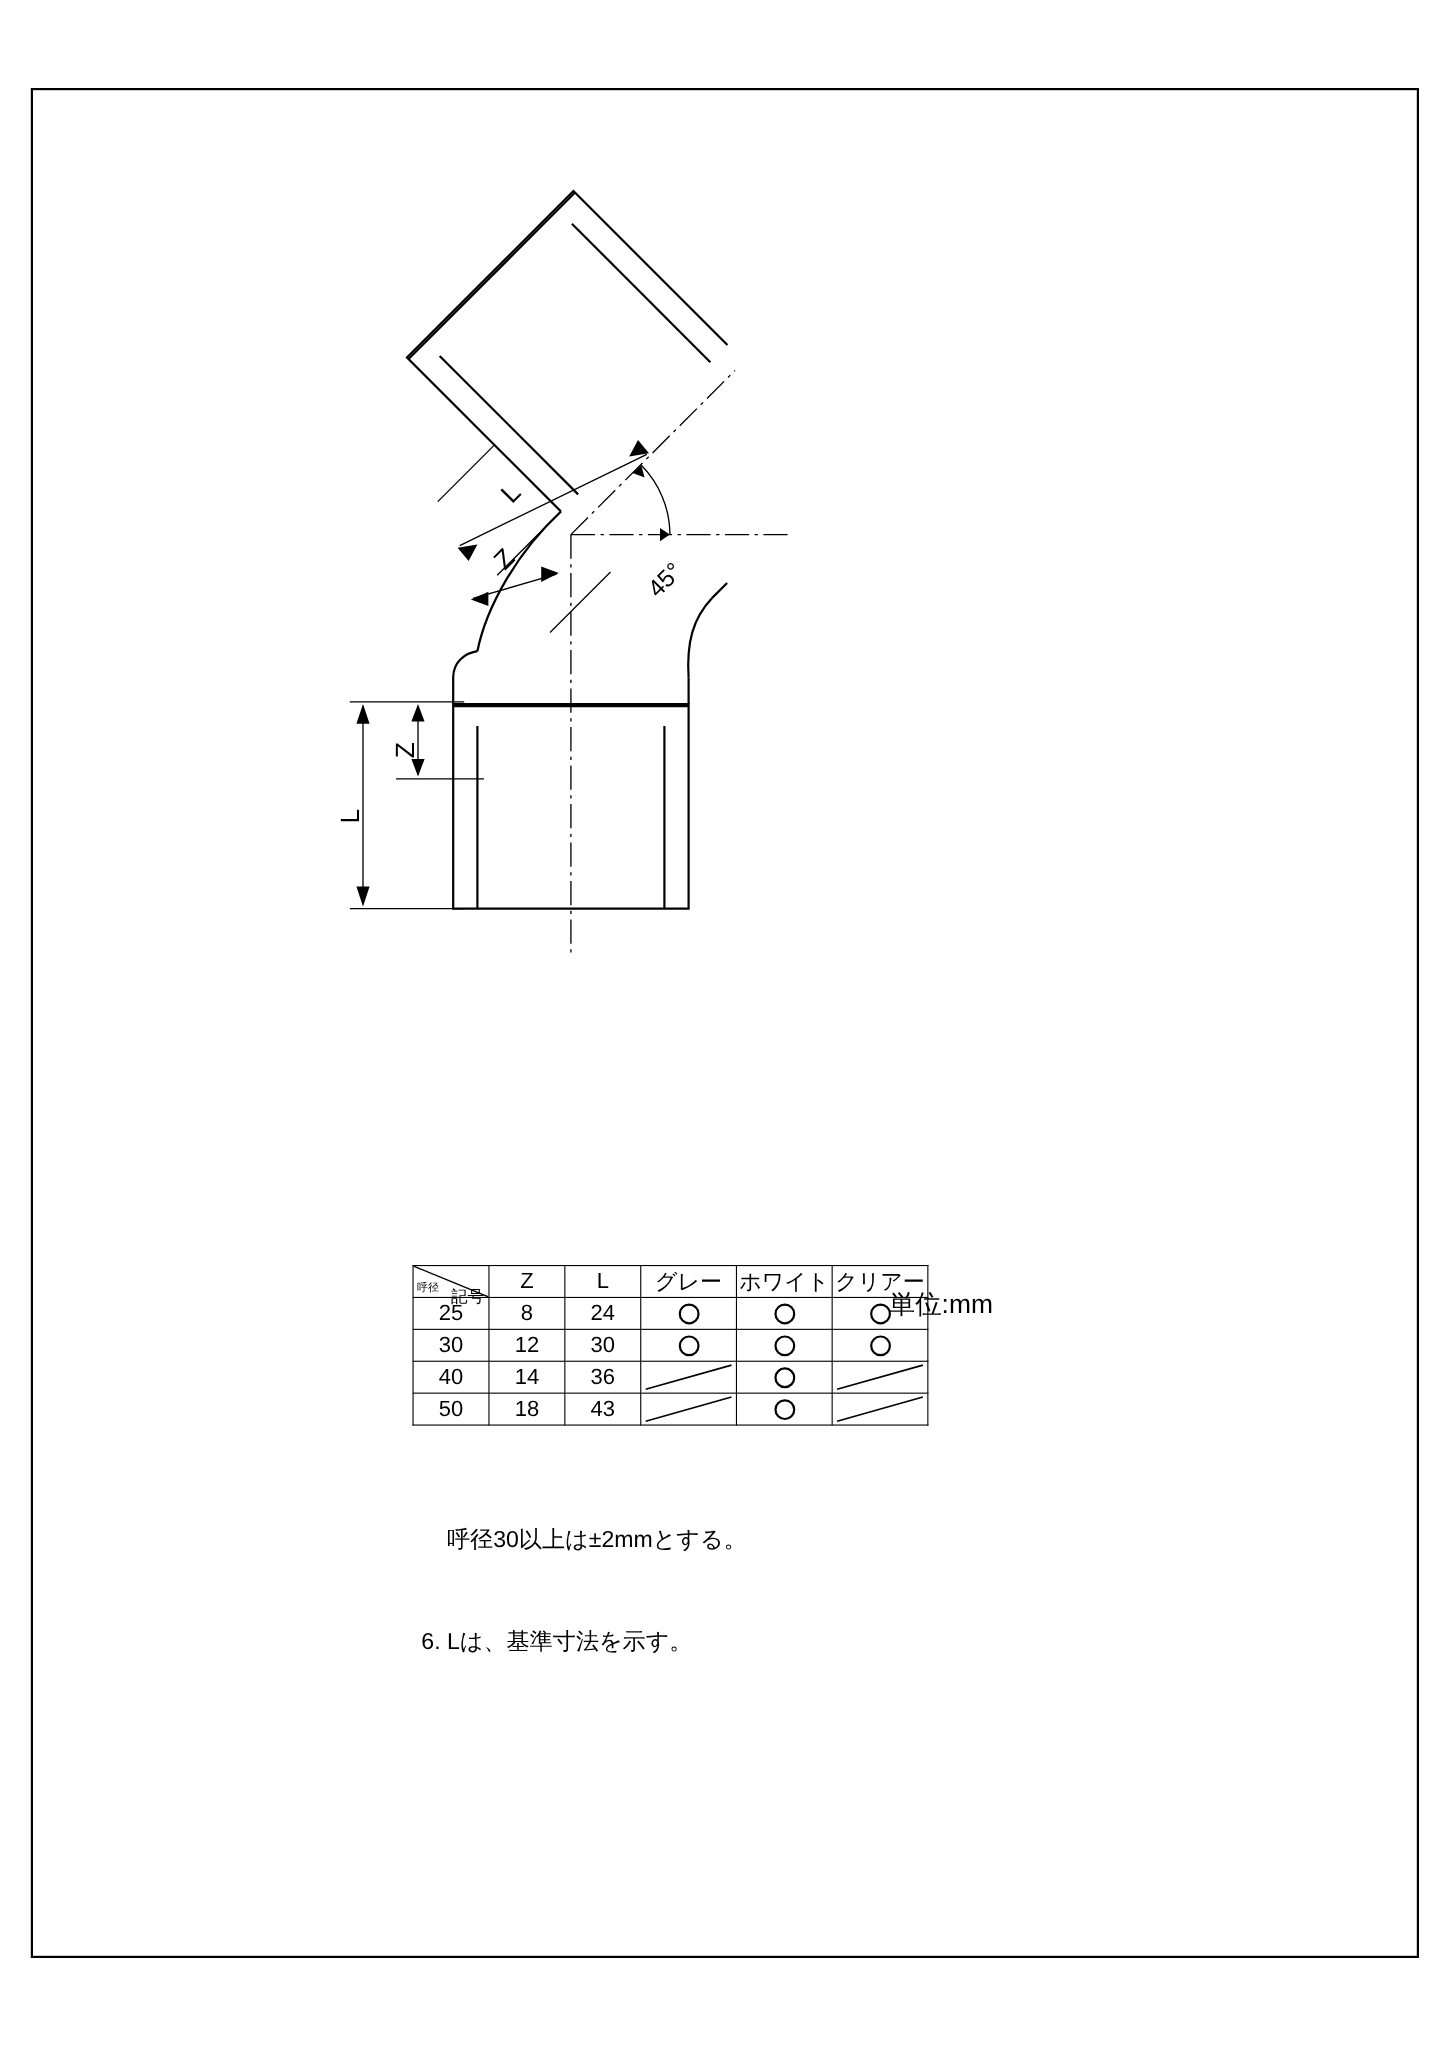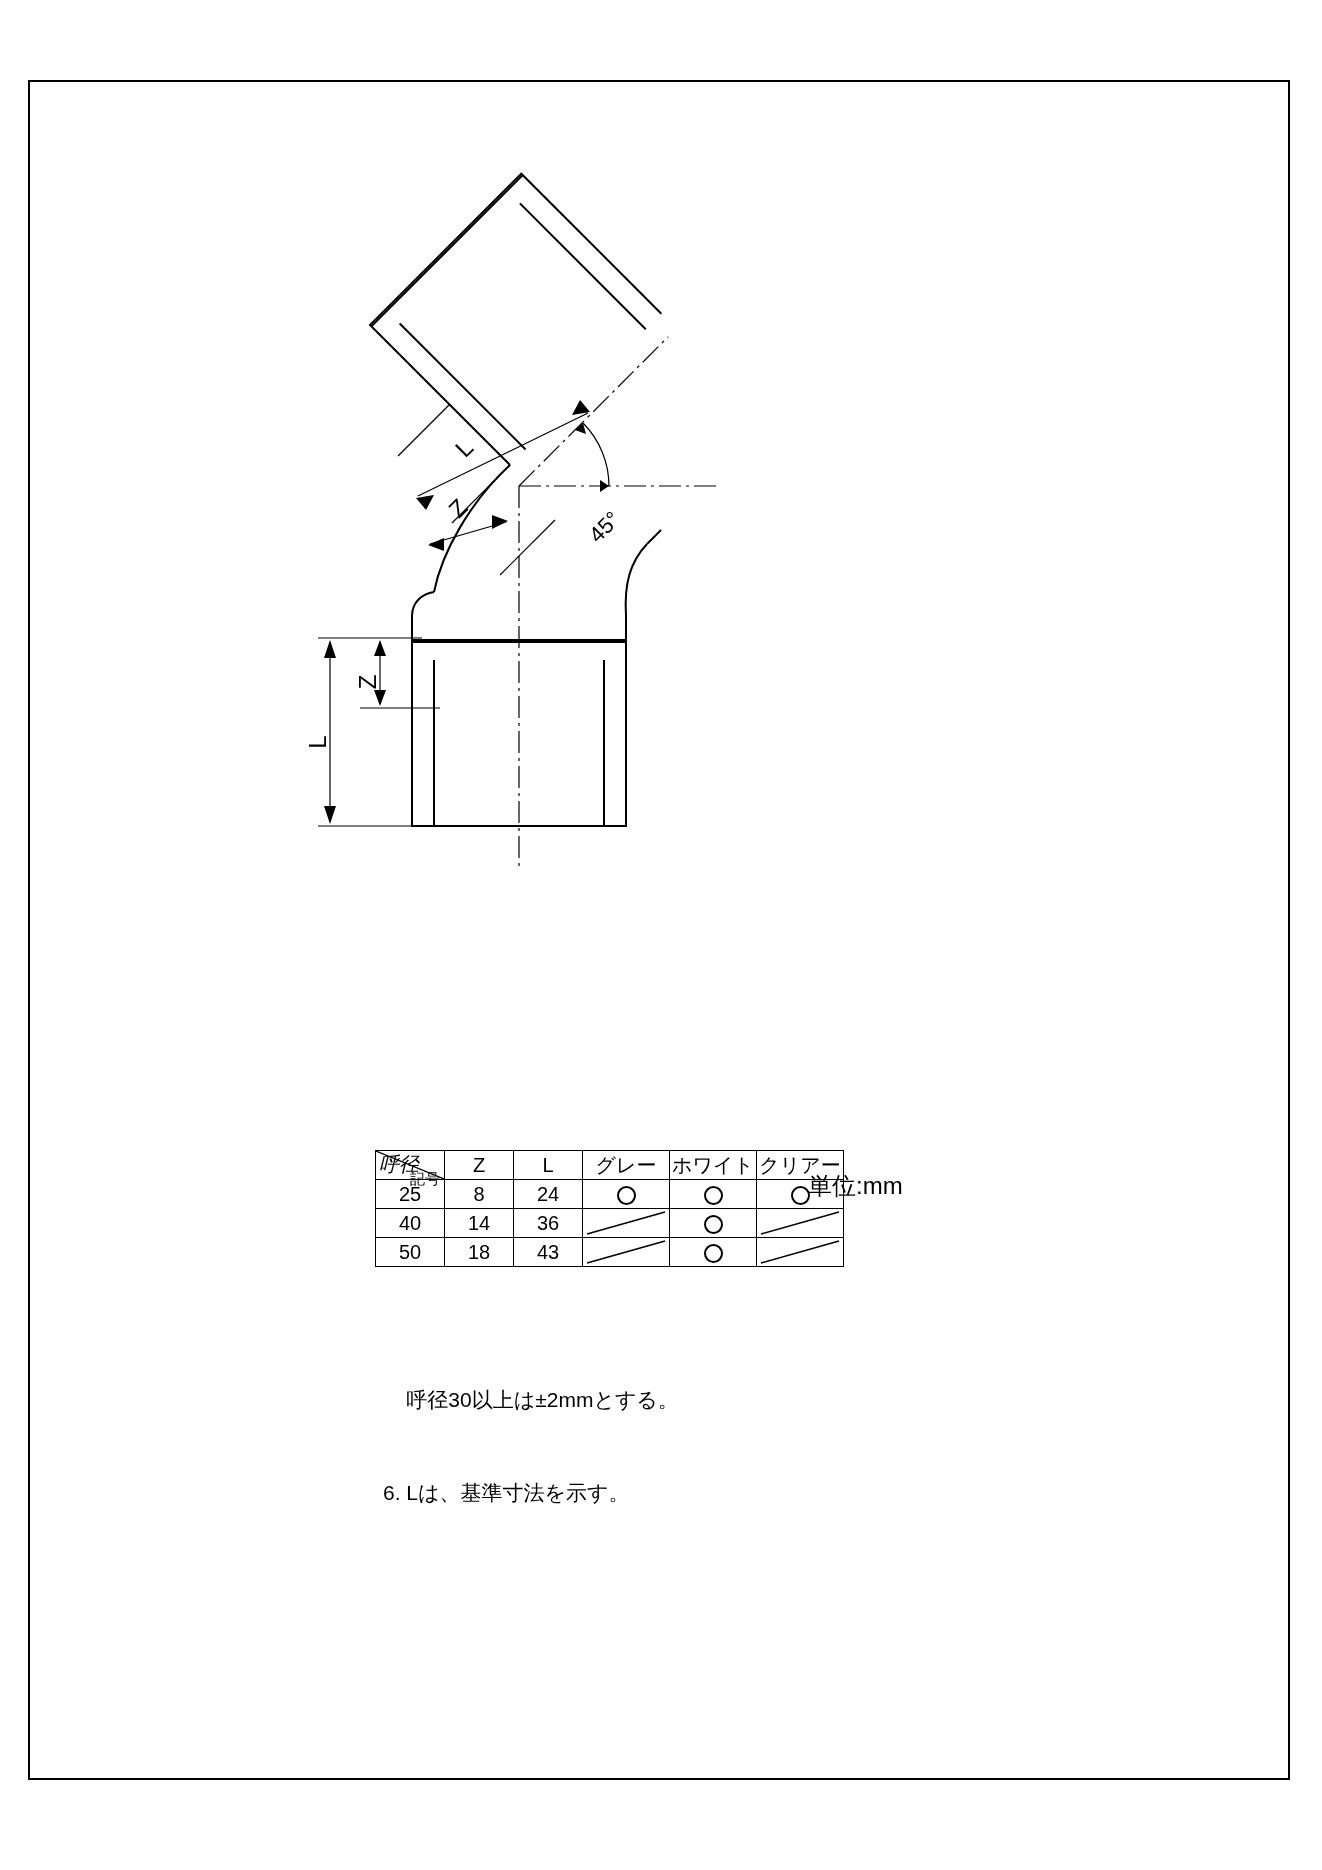--- a/index.html
+++ b/index.html
@@ -11,21 +11,21 @@
   .units{position:absolute;left:778px;top:1088px;font-size:24px;letter-spacing:0px;}
   
   .dimtable{position:absolute;left:345px;top:1068px;border-collapse:collapse;}
   .dimtable td,.dimtable th{border:1.5px solid #000;height:28px;text-align:center;font-size:20px;font-weight:normal;padding:0;}
   .c-head{width:68px;}
   .c-z{width:68px;}
   .c-l{width:68px;}
   .c-col{width:86px;margin-left:16px;}
   .corner{position:relative;padding:0;height:38px;}
   .corner .kigou{position:absolute;right:4px;top:19px;font-size:15px;}
-  .corner .yobikei{position:absolute;left:3px;bottom:1px;font-size:20px;font-style:italic;}
+  .corner .yobikei{position:absolute;left:3px;bottom:1px;font-size:10px;}
   .corner .slash{position:absolute;left:0;top:0;width:100%;height:100%;}
   .circ{display:inline-block;width:19px;height:19px;border:2px solid #000;border-radius:50%;box-sizing:border-box;vertical-align:middle;}
   .cell-slash{position:relative;}
   .cell-slash svg{position:absolute;left:0;top:0;}
   .smallhdr{font-size:15px;}
   
   .remarks{position:absolute;left:318px;top:1240px;font-size:21px;line-height:31px;white-space:pre;}
   
   .titleblock{position:absolute;left:700px;top:1498px;width:560px;height:200px;border-left:2px solid #000;border-top:2px solid #000;box-sizing:border-box;}
   .tb-left{position:absolute;left:0;top:0;width:58px;height:100px;border-right:2px solid #000;border-bottom:2px solid #000;box-sizing:border-box;display:flex;align-items:center;justify-content:center;}
@@ -137,20 +137,28 @@
     <tbody>
       <tr>
         <td>25</td>
         <td>8</td>
         <td>24</td>
         <td><span class="circ"></span></td>
         <td><span class="circ"></span></td>
         <td><span class="circ"></span></td>
       </tr>
       <tr>
+        <td>30</td>
+        <td>12</td>
+        <td>30</td>
+        <td><span class="circ"></span></td>
+        <td><span class="circ"></span></td>
+        <td><span class="circ"></span></td>
+      </tr>
+      <tr>
         <td>40</td>
         <td>14</td>
         <td>36</td>
         <td class="cell-slash">
           <svg viewBox="0 0 86 28" width="86" height="28" preserveAspectRatio="none">
               <line x1="4" y1="25" x2="82" y2="3" stroke="#000" stroke-width="1.5"></line>
             </svg>
         </td>
         <td><span class="circ"></span></td>
         <td class="cell-slash">

